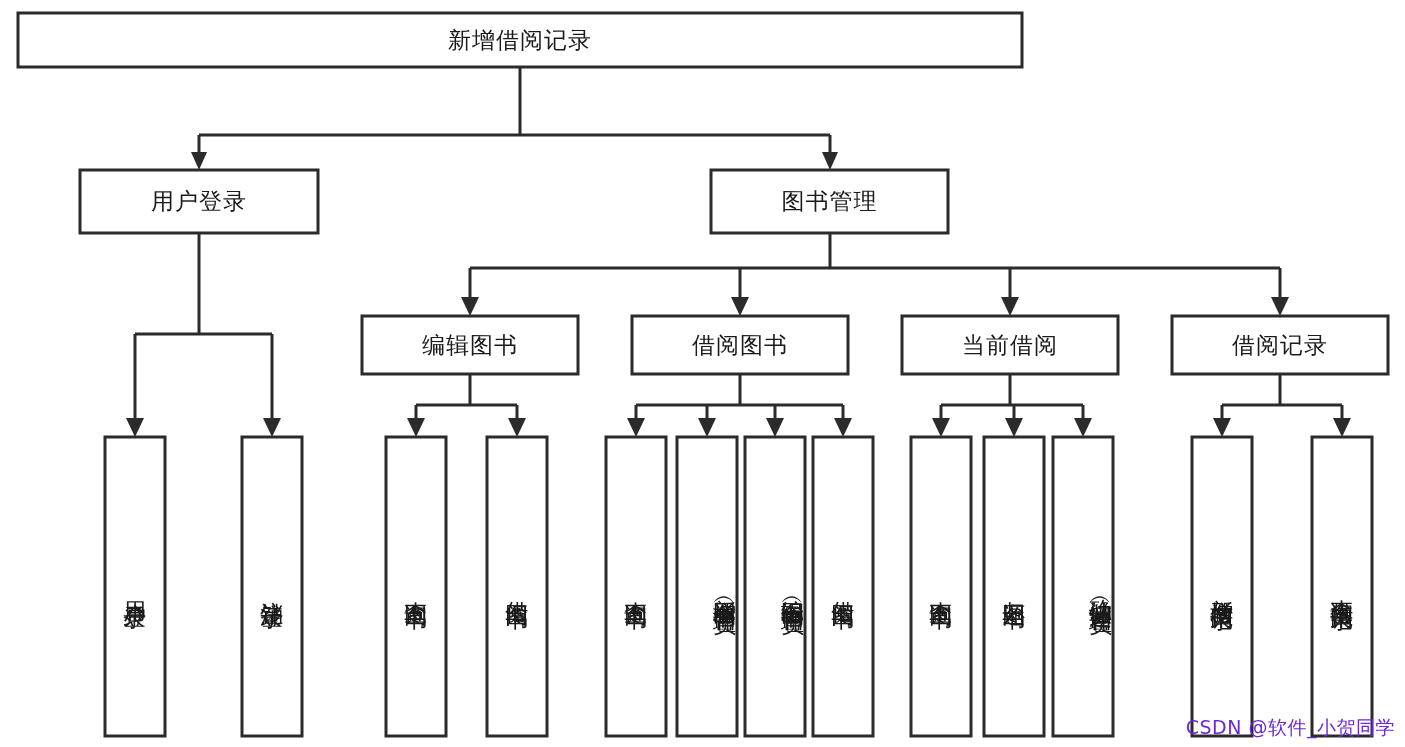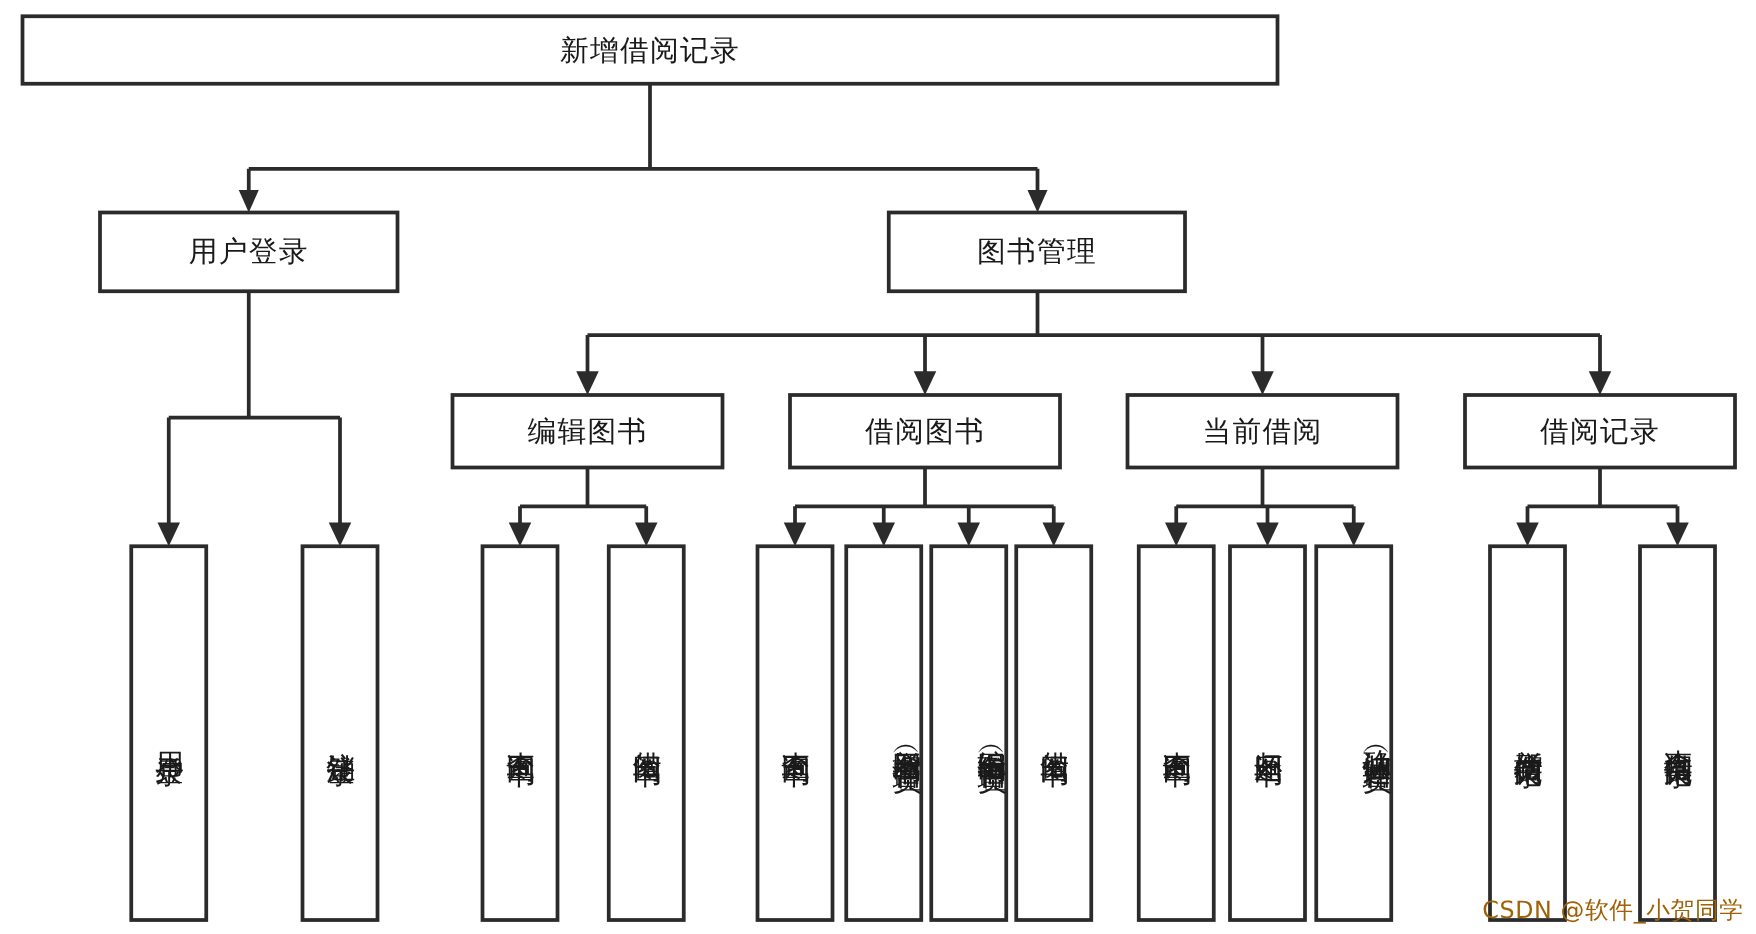--- a/index.html
+++ b/index.html
@@ -33,21 +33,21 @@
     font-size:23px;
     color:#1a1a1a;
     letter-spacing:1px;
     pointer-events:none;
   }
   #watermark{
     position:absolute;
     right:10px;
     bottom:6px;
     font-size:19px;
-    color:#a16207;
+    color:#6d28d9;
     letter-spacing:0.5px;
     font-family:"DejaVu Sans","Liberation Sans",sans-serif;
     user-select:none;
   }
 </style>
 </head>
 <body>
 
 <div id="stage">
 

